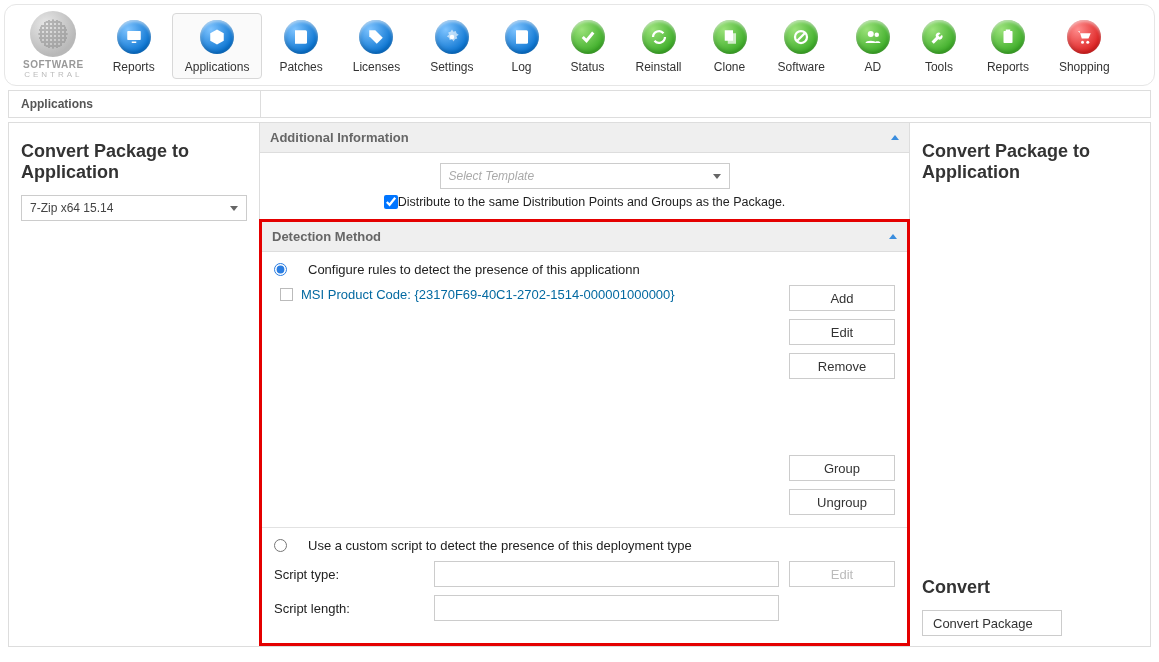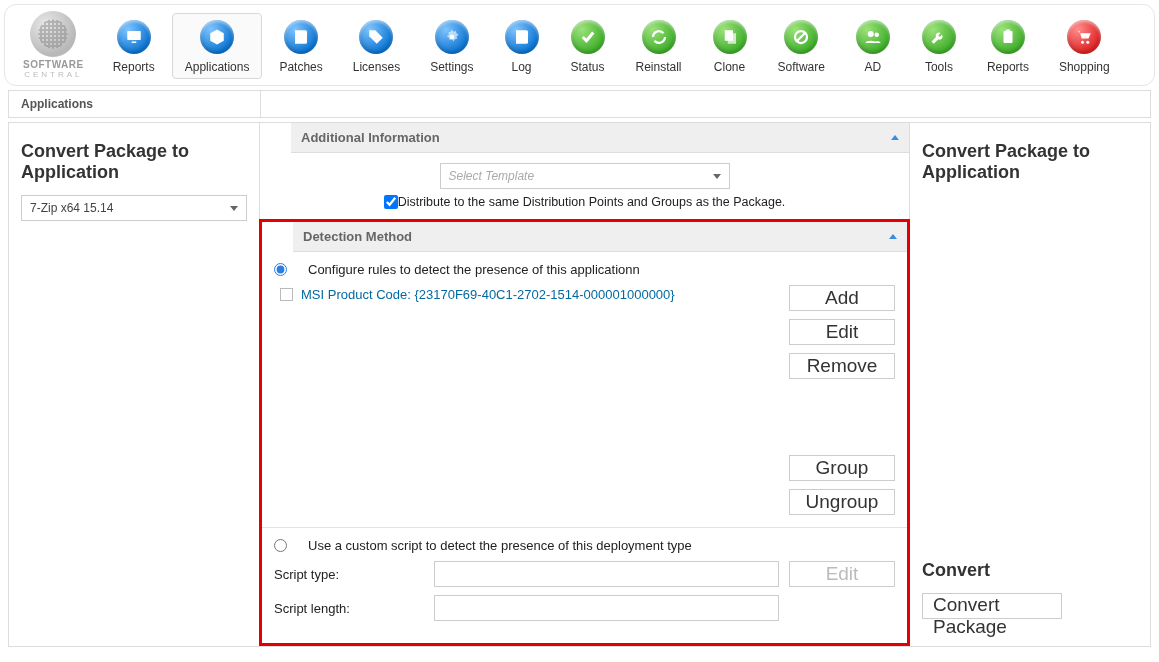--- a/index.html
+++ b/index.html
@@ -35,41 +35,41 @@
 .col-left { width: 252px; border: 1px solid #ddd; padding: 10px 12px; min-height: 500px; }
 .col-mid { flex: 1; border: 1px solid #ddd; border-left: none; border-right: none; position: relative; }
 .col-right { width: 242px; border: 1px solid #ddd; padding: 10px 12px; display: flex; flex-direction: column; }
 
 h3.panel { font-size: 18px; font-weight: 700; color: #333; margin-bottom: 12px; margin-top: 8px; }
 
 .select { display: flex; align-items: center; justify-content: space-between; border: 1px solid #ccc; height: 26px; padding: 0 8px; font-size: 12px; color: #444; background: #fff; }
 .select .caret { border-left: 4px solid transparent; border-right: 4px solid transparent; border-top: 5px solid #666; }
 
 
-.sect-head { background: #efefef; border-bottom: 1px solid #ddd; padding: 7px 10px; font-weight: 600; color: #666; display: flex; justify-content: space-between; align-items: center; margin-left: 31px; }
+.sect-head { background: #efefef; border-bottom: 1px solid #ddd; padding: 7px 10px; font-weight: 600; color: #666; display: flex; justify-content: space-between; align-items: center; }
 .sect-head .up { border-left: 4px solid transparent; border-right: 4px solid transparent; border-bottom: 5px solid #3a8dde; }
 .sect-body { padding: 6px 10px 10px; }
 
 .template-row { display: flex; justify-content: center; margin: 4px 0 6px; }
 .template-row .select { width: 290px; color: #aaa; font-style: italic; }
 .chk-row { display: flex; justify-content: center; align-items: center; gap: 0; font-size: 12.5px; color: #222; }
 .chk-row input { width: 14px; height: 14px; }
 
 .redbox { border: 3px solid #e40000; margin: 0 -1px; }
 .dm-body { padding: 6px 12px 14px; }
 .radio-row { display: flex; align-items: center; gap: 21px; margin: 4px 0 8px; font-size: 13px; color: #222; }
 .radio-row input[type=radio] { accent-color: #2a7de1; width: 13px; height: 13px; }
 
 .rules-area { display: flex; gap: 8px; }
 .rules-list { flex: 1; min-height: 230px; }
 .rule-item { display: flex; align-items: center; gap: 8px; padding: 2px 6px; font-size: 13px; color: #0369a1; }
 .rule-item .cb { width: 13px; height: 13px; border: 1px solid #bbb; background: #fff; }
 .btn-col { display: flex; flex-direction: column; gap: 8px; width: 106px; }
 .btn-col .spacer { flex: 1; }
-button.std { height: 26px; border: 1px solid #ccc; background: #fff; font-size: 19px; color: #333; cursor: pointer; }
+button.std { height: 26px; border: 1px solid #ccc; background: #fff; font-size: 13px; color: #333; cursor: pointer; }
 button.std:disabled { color: #bbb; }
 
 .hr { border-top: 1px solid #e2e2e2; margin: 12px -12px 10px; }
 
 .form-row { display: flex; align-items: center; margin: 8px 0; gap: 10px; }
 .form-row label { width: 150px; font-size: 13px; color: #222; }
 .form-row input[type=text] { flex: 1; height: 26px; border: 1px solid #ccc; padding: 0 6px; font-size: 13px; max-width: 350px; }
 .form-row .editbtn { width: 106px; margin-left: auto; }
 
 .right-bottom { margin-top: auto; padding-top: 10px; }

